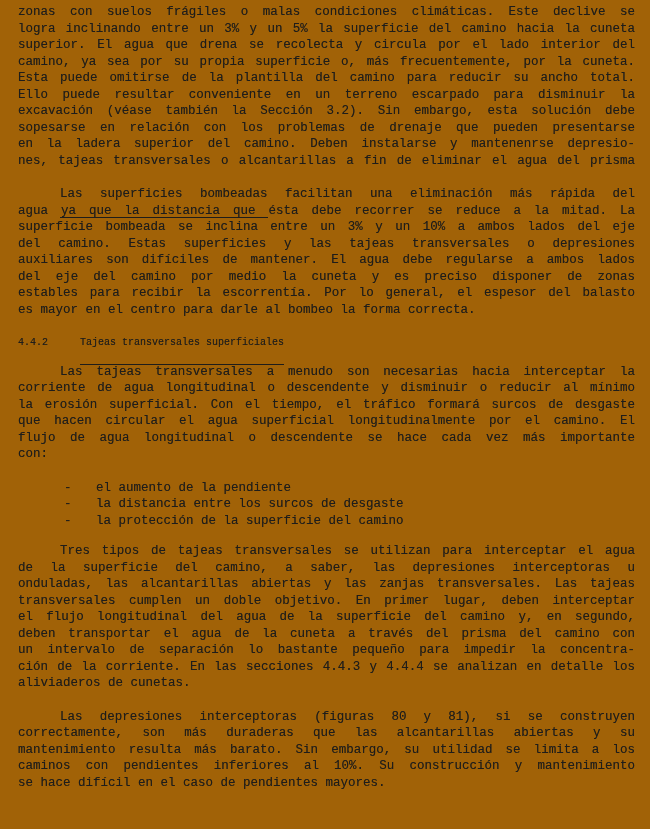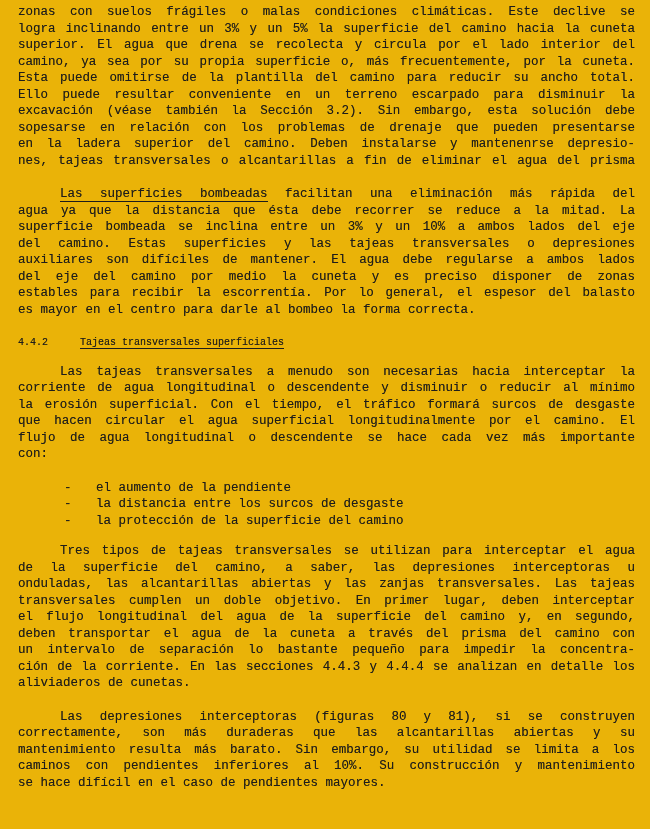--- a/index.html
+++ b/index.html
@@ -11,41 +11,41 @@
     font-family: "Liberation Mono", "DejaVu Sans Mono", monospace;
     color: #1e1d1b;
   }
   .page {
     box-sizing: border-box;
     width: 650px;
     height: 829px;
     padding: 4px 15px 0 18px;
     display: flex;
     flex-direction: column;
-    background: #eab308;
+    background: #a16207;
     text-shadow: 0 0 0.5px rgba(30,29,27,0.55);
   }
   .line {
     font-size: 12.5px;
     line-height: 16.5px;
     text-align: justify;
     text-align-last: justify;
   }
   .line.final { text-align-last: left; }
   .line.indent { text-indent: 42px; }
   .block.paragraph { margin: 0 0 17px 0; }
   .block.heading {
     margin: 0 0 12px 0;
     font-size: 10px;
     line-height: 16.5px;
   }
   .hnum { display: inline-block; width: 62px; }
   .u {
     border-bottom: 1.3px solid #1e1d1b;
-    padding-bottom: 0;
+    padding-bottom: 16px;
   }
   .block.bullets { margin: 0 0 14px 0; }
   .bullet-row {
     display: flex;
     font-size: 12.5px;
     line-height: 16.5px;
   }
   .bullet-dash {
     display: inline-block;
     margin-left: 46px;

